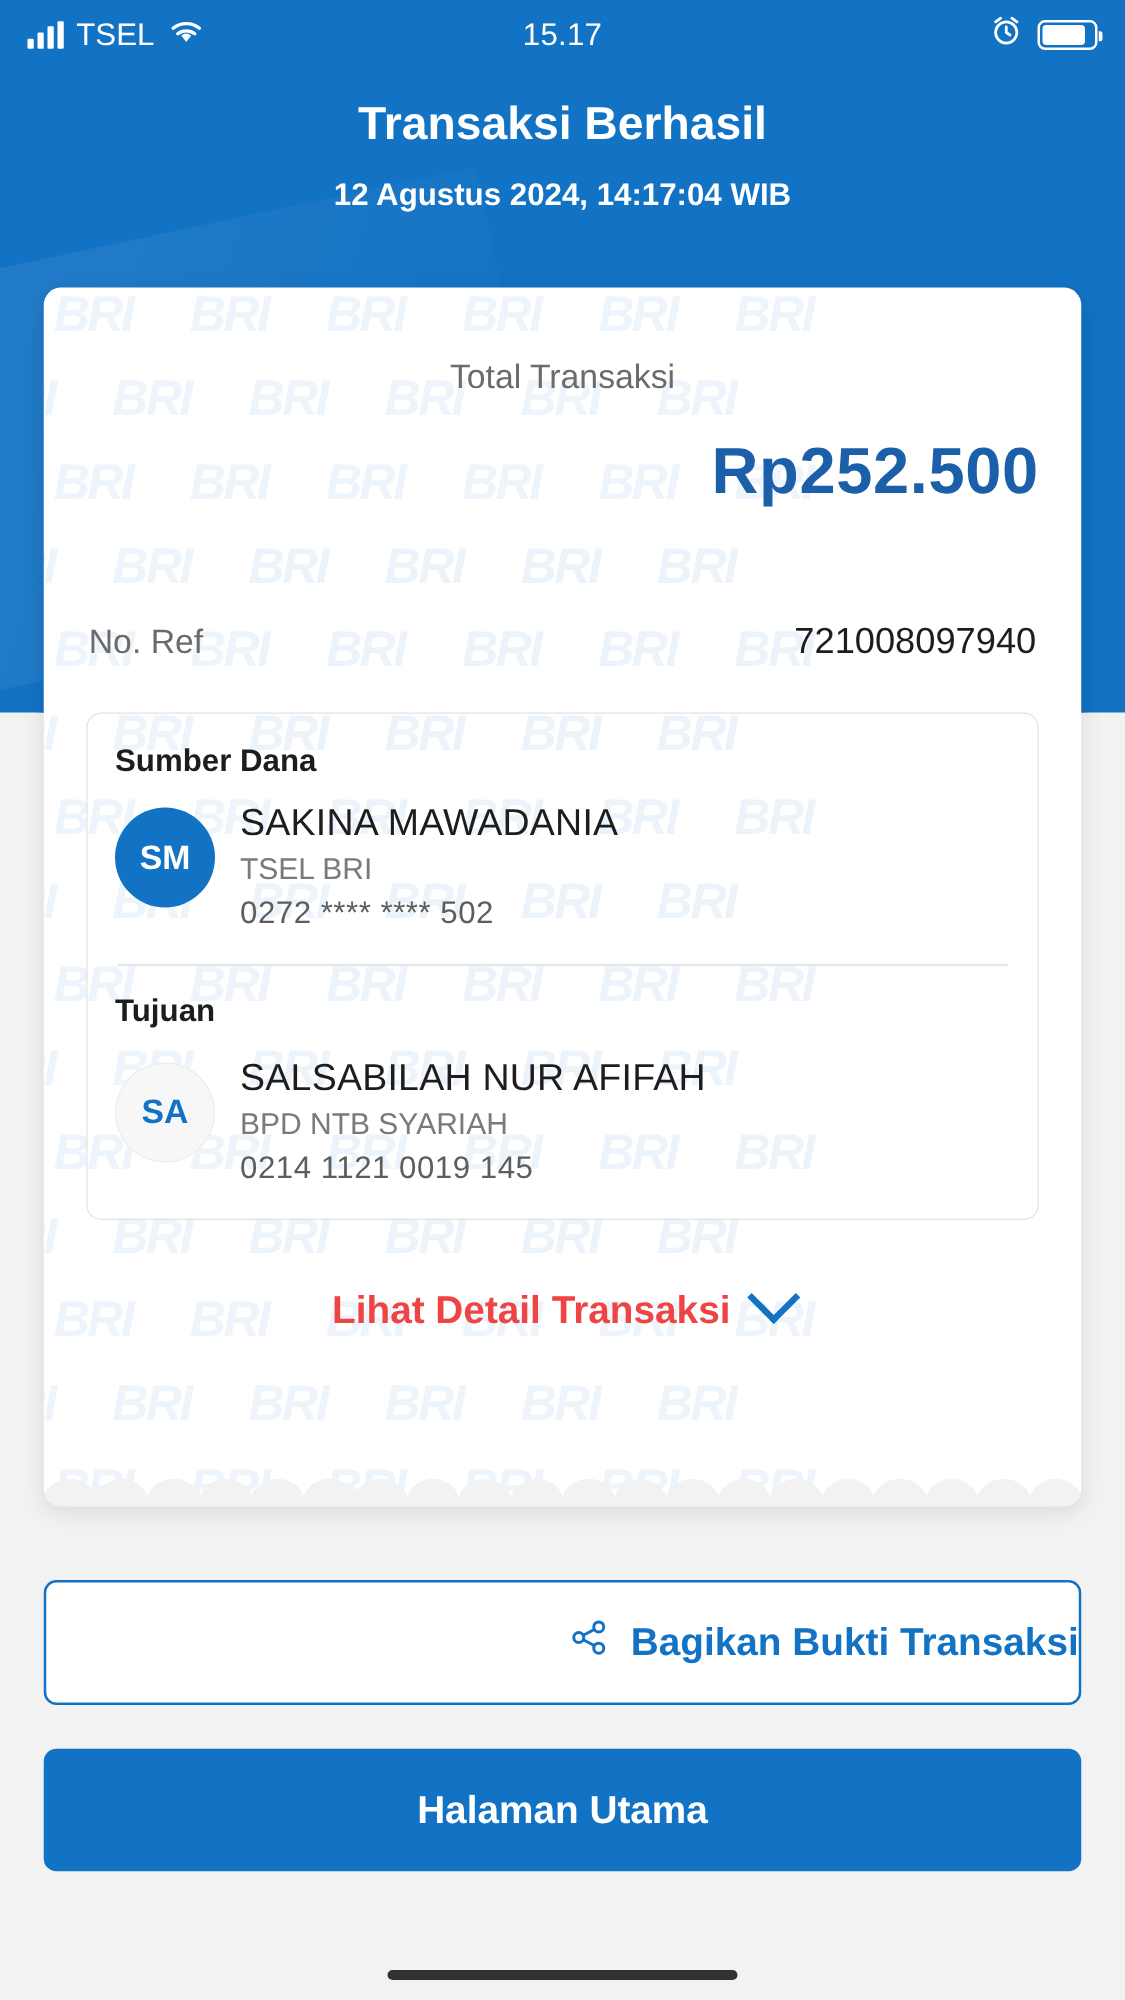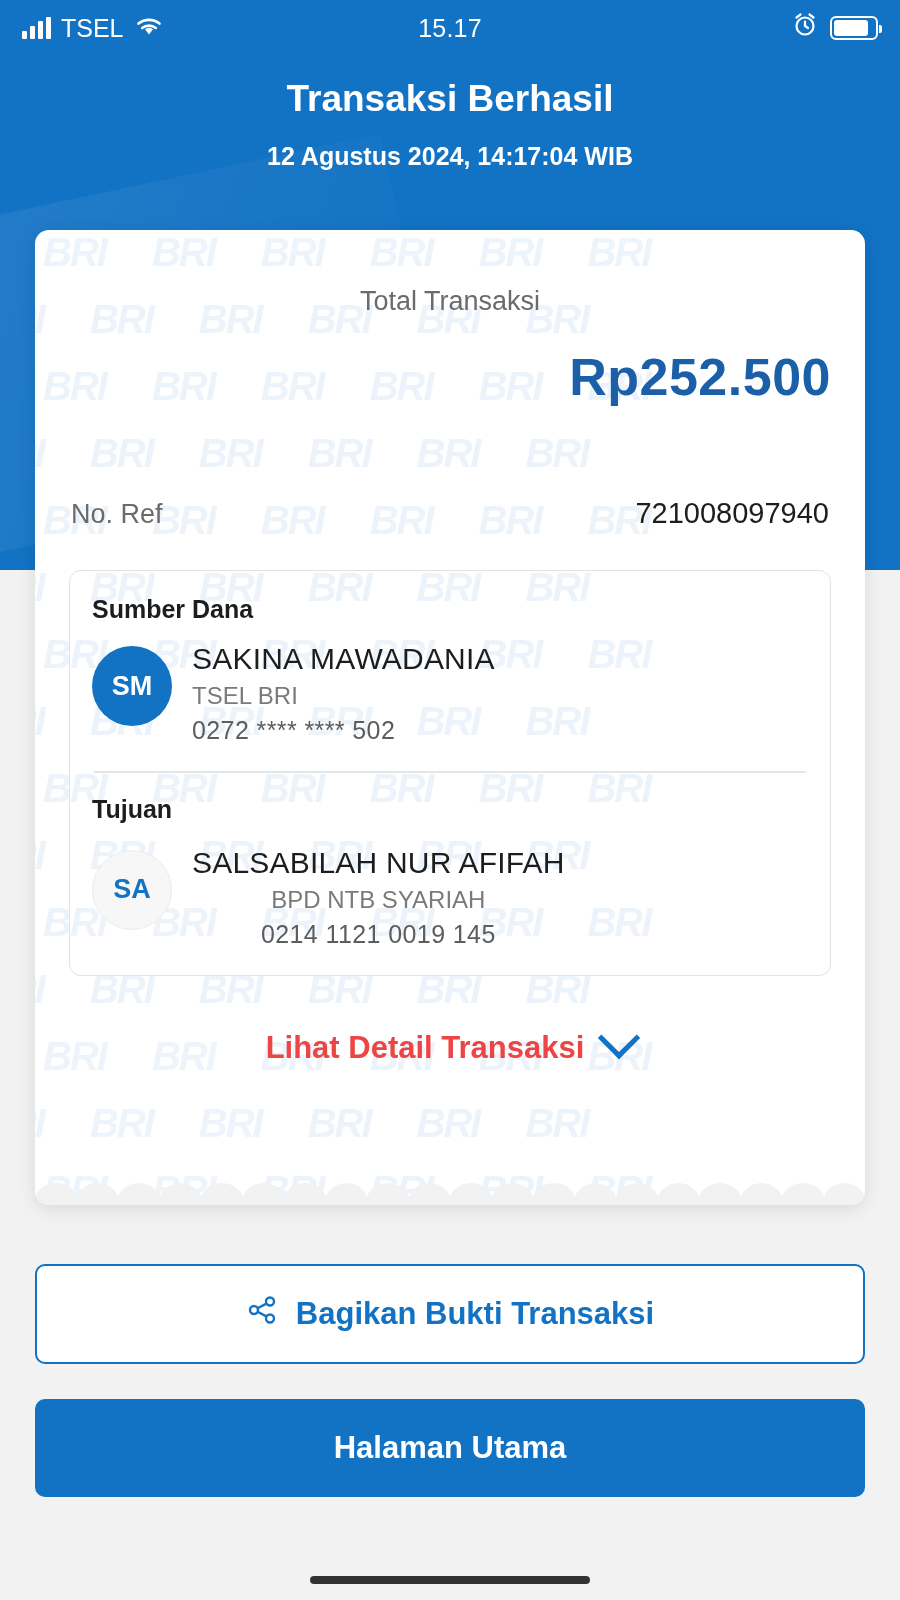--- a/index.html
+++ b/index.html
@@ -254,21 +254,21 @@
     left: 35px; top: 1264px;
     width: 830px; height: 100px;
     border: 2.5px solid #1272c4;
     border-radius: 10px;
     background: #ffffff;
     color: #1272c4;
     font-size: 31px;
     font-weight: bold;
     display: flex;
     align-items: center;
-    justify-content: center;
+    justify-content: flex-end;
     gap: 18px;
     cursor: pointer;
     font-family: "Liberation Sans", sans-serif;
   }
   .btn-main {
     position: absolute;
     left: 35px; top: 1399px;
     width: 830px; height: 98px;
     border: none;
     border-radius: 10px;
@@ -477,21 +477,21 @@
           <div class="party-info">
             <div class="party-name">SAKINA MAWADANIA</div>
             <div class="party-bank">TSEL BRI</div>
             <div class="party-acct">0272 **** **** 502</div>
           </div>
         </div>
 
         <div class="divider"></div>
 
         <div class="party-title">Tujuan</div>
-        <div class="party-row" style="margin-top:20px;text-align:center;">
+        <div class="party-row" style="margin-top:20px;">
           <div class="avatar outline">SA</div>
           <div class="party-info">
             <div class="party-name">SALSABILAH NUR AFIFAH</div>
             <div class="party-bank">BPD NTB SYARIAH</div>
             <div class="party-acct">0214 1121 0019 145</div>
           </div>
         </div>
       </div>
 
       <div class="detail-link">

